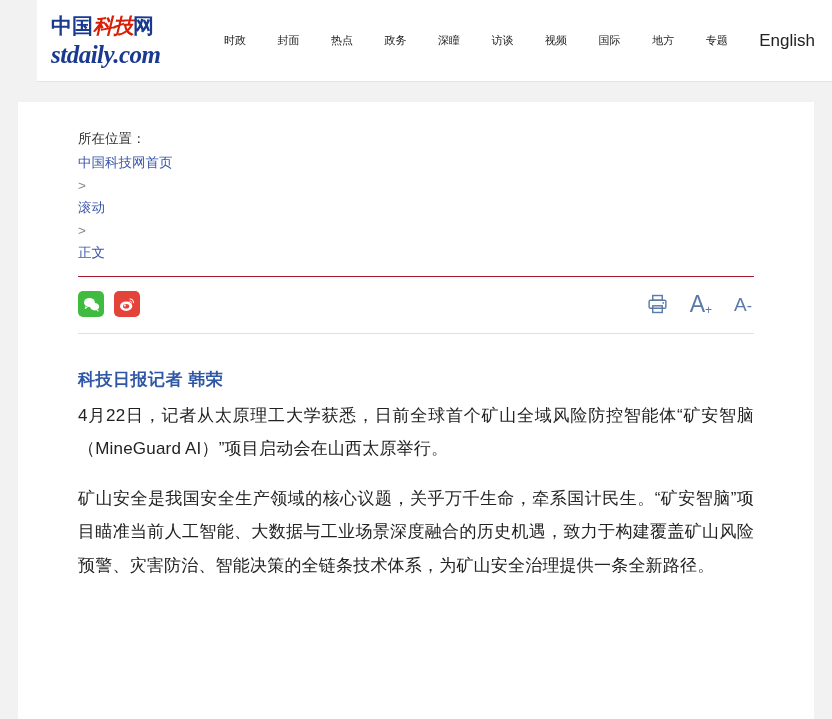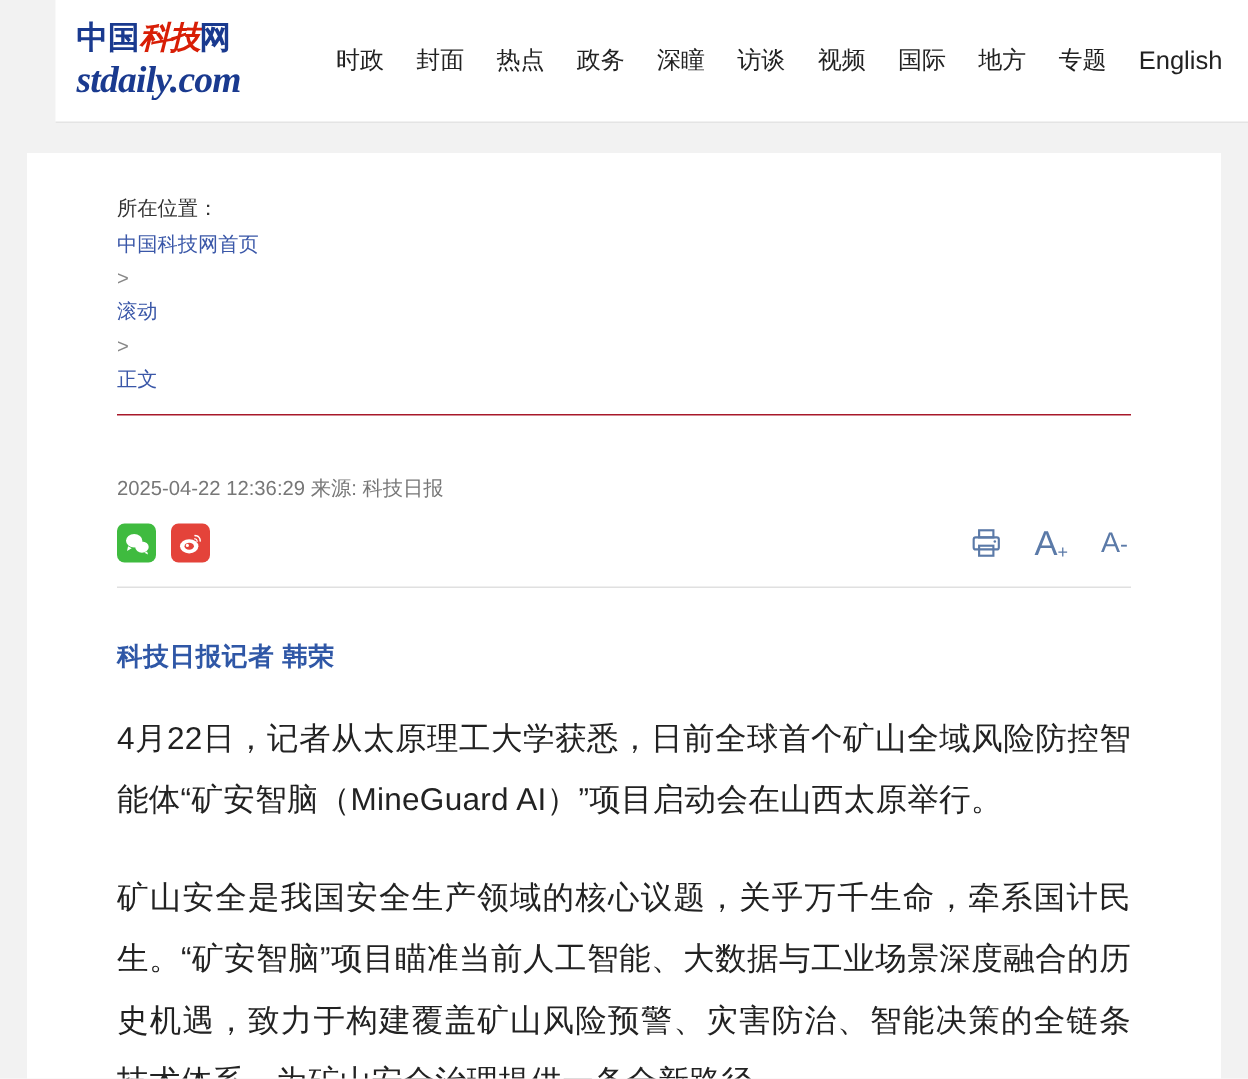--- a/index.html
+++ b/index.html
@@ -53,21 +53,21 @@
   }
   .nav {
     flex: 1 1 auto;
     display: flex;
     align-items: center;
     justify-content: space-between;
     padding-left: 46px;
     padding-right: 2px;
   }
   .nav-item {
-    font-size: 16px;
+    font-size: 11px;
     color: #222222;
     white-space: nowrap;
     cursor: pointer;
     padding: 2px 1px;
   }
   .nav-item.latin { font-size: 17px; }
 
   
   .page {
     width: 832px;
@@ -165,22 +165,22 @@
 
   .byline {
     margin-top: 34px;
     font-size: 17px;
     font-weight: bold;
     color: #2f57a6;
     letter-spacing: 0.5px;
   }
 
   .para {
-    margin-top: 24px;
-    font-size: 21px;
+    margin-top: 8px;
+    font-size: 17px;
     line-height: 1.95;
     color: #222222;
     text-align: justify;
     letter-spacing: 0.2px;
   }
 </style>
 </head>
 <body>
 
 <div class="header">
@@ -214,21 +214,20 @@
       <a>中国科技网首页</a>
       <span class="sep">&gt;</span>
       <a>滚动</a>
       <span class="sep">&gt;</span>
       <span class="current">正文</span>
     </div>
 
     <div class="rule-red"></div>
 
 
-    <div class="meta-row">2025-04-22 12:36:29 来源: 科技日报</div>
 
     <div class="share-row">
       <div class="share-left">
         <span class="share-icon wechat">
           <svg width="17" height="15" viewBox="0 0 24 22" fill="#ffffff" aria-hidden="true">
             <ellipse cx="9" cy="8" rx="8" ry="6.6"></ellipse>
             <path d="M3 13.5 L2 18 L6.6 15.4 Z"></path>
             <ellipse cx="16.6" cy="14.2" rx="6.6" ry="5.5"></ellipse>
             <path d="M21.6 18.5 L22.6 21.6 L19 19.9 Z"></path>
           </svg>

